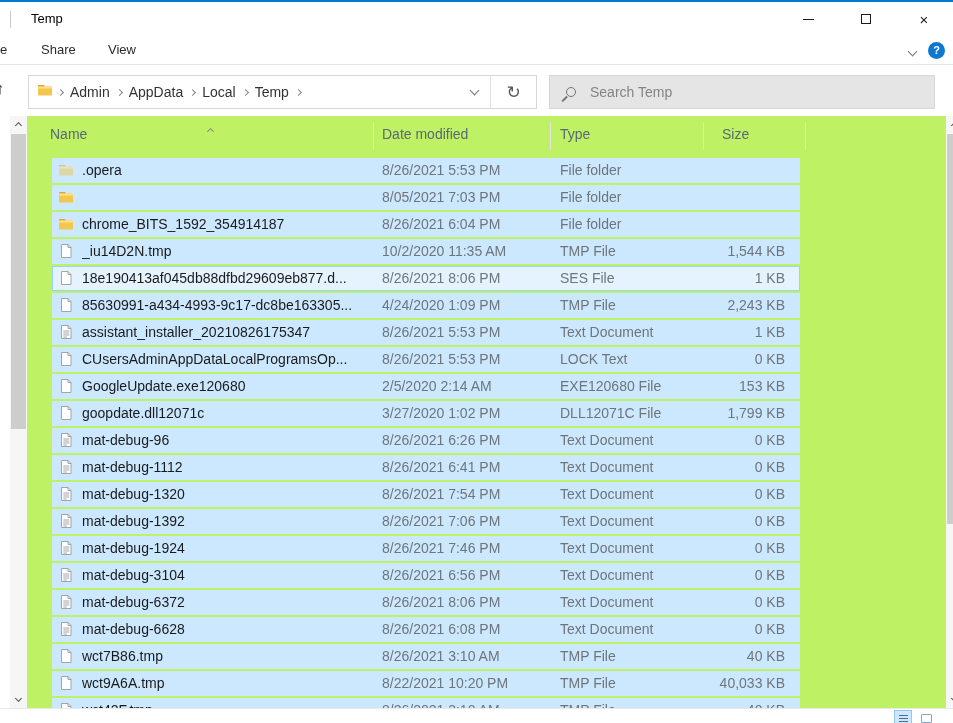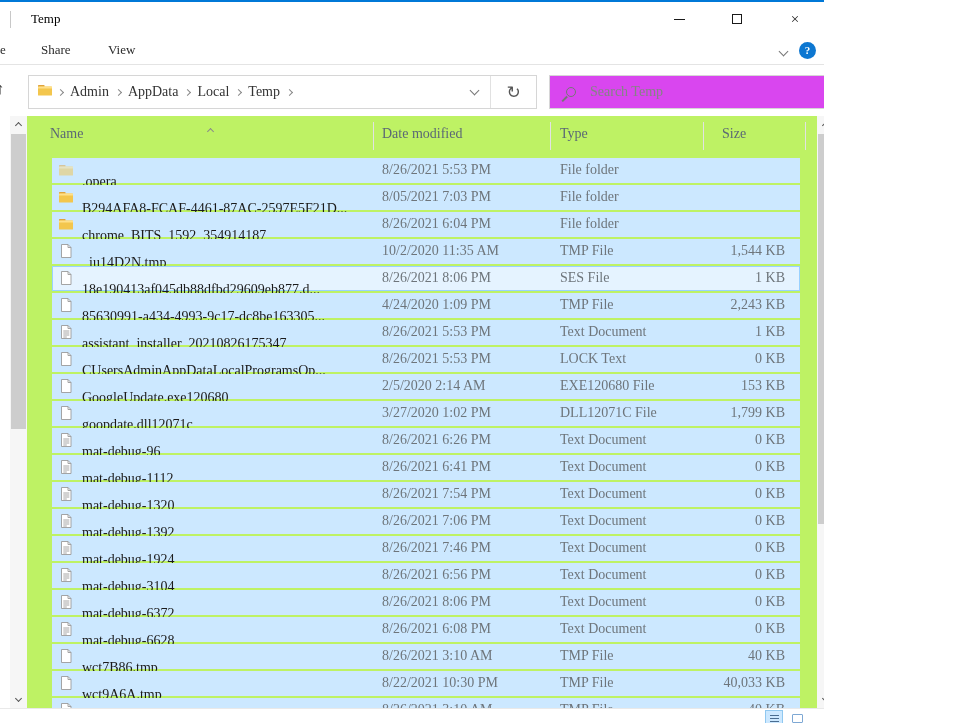--- a/index.html
+++ b/index.html
@@ -1,19 +1,19 @@
 <!DOCTYPE html>
 <html><head>
 <meta charset="utf-8">
 <style>
   html,body{margin:0;padding:0;background:#fff;}
   *{box-sizing:border-box;}
   #window{
-    position:relative;width:824px;height:723px;overflow:hidden;background:#fff;
-    font-family:Liberation Serif, serif;color:#1b1b1b;
+    position:relative;width:953px;height:723px;overflow:hidden;background:#fff;
+    font-family:Liberation Sans, sans-serif;color:#1b1b1b;
   }
   
   .accent{position:absolute;left:0;top:0;width:100%;height:2px;background:#0078d7;}
   
   .titlebar{position:absolute;left:0;top:2px;width:100%;height:34px;background:#fff;}
   .title-sep{position:absolute;left:10px;top:9px;width:1px;height:17px;background:#c8c8c8;}
   .title-text{position:absolute;left:31px;top:9px;font-size:13px;color:#000;}
   .win-controls{position:absolute;right:0;top:0;height:34px;display:flex;}
   .win-btn{width:58px;height:34px;display:flex;align-items:center;justify-content:center;}
   .glyph-min{width:11px;height:1px;background:#1a1a1a;}
@@ -39,21 +39,21 @@
     background:#fff;display:flex;align-items:center;}
   .addr-crumbs{flex:1;display:flex;align-items:center;padding-left:8px;overflow:hidden;}
   .crumb-foldericon{margin-right:4px;flex:none;}
   .crumb{font-size:14px;color:#333;padding:0 6px;white-space:nowrap;}
   .crumb-sep{display:inline-block;width:5px;height:5px;border-right:1.3px solid #888;
     border-bottom:1.3px solid #888;transform:rotate(-45deg);margin:0 1px;flex:none;}
   .addr-chevron{width:32px;height:32px;display:flex;align-items:center;justify-content:center;flex:none;}
   .refresh-btn{width:46px;height:32px;border-left:1px solid #e1e1e1;display:flex;align-items:center;
     justify-content:center;font-size:17px;color:#555;flex:none;}
   .search-box{position:absolute;left:549px;top:9px;width:386px;height:34px;border:1px solid #d6d6d6;
-    background:#d946ef;display:flex;align-items:center;padding-left:16px;}
+    background:#e5e5e5;display:flex;align-items:center;padding-left:16px;}
   .mag{width:10px;height:10px;border:1.5px solid #767676;border-radius:50%;position:relative;flex:none;}
   .mag::after{content:"";position:absolute;width:7px;height:1.5px;background:#767676;
     transform:rotate(-45deg);left:-6px;bottom:-3px;}
   .search-input{border:none;outline:none;flex:1;margin-left:12px;font-size:14px;
     font-family:inherit;color:#333;background:transparent;}
   .search-input::placeholder{color:#848484;}
   
   .main{position:absolute;left:10px;top:116px;width:100%;height:592px;background:#bef264;}
   .scrollbar{position:absolute;top:0;width:17px;height:100%;background:#f6f6f6;}
   .sb-left{left:0;}
@@ -77,21 +77,21 @@
   .h-sort .chev{width:5px;height:5px;border-color:#8a8a8a;border-width:1px;}
   .hsep{position:absolute;top:6px;width:1px;height:28px;background:#e2e2e2;}
   
   .rows{position:absolute;left:0;top:42px;width:100%;height:550px;overflow:hidden;}
   .row{position:relative;height:25px;margin-bottom:2px;width:100%;}
   .hl{position:absolute;left:25px;top:0;width:748px;height:25px;background:#cce8ff;}
   .hl.focused{background:#e5f3ff;border:1px solid #99d1ff;}
   .cell{position:absolute;top:4px;font-size:14px;white-space:nowrap;}
   .c-icon{left:31px;top:4px;width:16px;height:16px;}
   .c-icon svg{display:block;}
-  .c-name{left:55px;color:#1b1b1b;max-width:290px;overflow:hidden;margin-top:12px;}
+  .c-name{left:55px;color:#1b1b1b;max-width:290px;overflow:hidden;}
   .c-date{left:355px;color:#6e757b;}
   .c-type{left:533px;color:#6e757b;}
   .c-size{left:640px;width:118px;text-align:right;color:#6e757b;}
   .icon-faded{opacity:0.5;}
   
   .statusbar{position:absolute;left:0;top:708px;width:100%;height:15px;background:#fff;border-top:1px solid #e9e9e9;}
   .view-btns{position:absolute;right:18px;top:1px;display:flex;gap:5px;}
   .view-btn{width:18px;height:16px;display:flex;align-items:center;justify-content:center;}
   .view-btn.active{background:#cce8ff;border:1px solid #90c8f0;}
   .vb-details{display:flex;flex-direction:column;gap:2px;}
@@ -210,21 +210,20 @@
           </div>
           <div class="row">
             <div class="hl"></div>
             <span class="cell c-icon">
               <svg width="16" height="16" viewBox="0 0 16 16">
                 <rect x="1" y="3" width="6.5" height="4" rx="0.6" fill="#dfa33d"></rect>
                 <rect x="1" y="4.6" width="14" height="8.9" rx="0.6" fill="#f3c64d"></rect>
                 <rect x="1" y="4.6" width="14" height="2" rx="0.6" fill="#ffe08a"></rect>
               </svg>
             </span>
-            <span class="cell c-name">B294AFA8-FCAF-4461-87AC-2597E5F21D...</span>
             <span class="cell c-date">8/05/2021 7:03 PM</span>
             <span class="cell c-type">File folder</span>
             <span class="cell c-size"></span>
           </div>
           <div class="row">
             <div class="hl"></div>
             <span class="cell c-icon">
               <svg width="16" height="16" viewBox="0 0 16 16">
                 <rect x="1" y="3" width="6.5" height="4" rx="0.6" fill="#dfa33d"></rect>
                 <rect x="1" y="4.6" width="14" height="8.9" rx="0.6" fill="#f3c64d"></rect>
@@ -455,21 +454,21 @@
           </div>
           <div class="row">
             <div class="hl"></div>
             <span class="cell c-icon">
               <svg width="16" height="16" viewBox="0 0 16 16">
                 <path d="M3.5 1.5 h6.5 L13 4.5 v10 H3.5 Z" fill="#fff" stroke="#9b9b9b" stroke-width="0.9"></path>
                 <path d="M10 1.5 V4.5 H13" fill="none" stroke="#9b9b9b" stroke-width="0.9"></path>
               </svg>
             </span>
             <span class="cell c-name">wct9A6A.tmp</span>
-            <span class="cell c-date">8/22/2021 10:30 PM</span>
+            <span class="cell c-date">8/22/2021 10:20 PM</span>
             <span class="cell c-type">TMP File</span>
             <span class="cell c-size">40,033 KB</span>
           </div>
           <div class="row">
             <div class="hl"></div>
             <span class="cell c-icon">
               <svg width="16" height="16" viewBox="0 0 16 16">
                 <path d="M3.5 1.5 h6.5 L13 4.5 v10 H3.5 Z" fill="#fff" stroke="#9b9b9b" stroke-width="0.9"></path>
                 <path d="M10 1.5 V4.5 H13" fill="none" stroke="#9b9b9b" stroke-width="0.9"></path>
               </svg>

